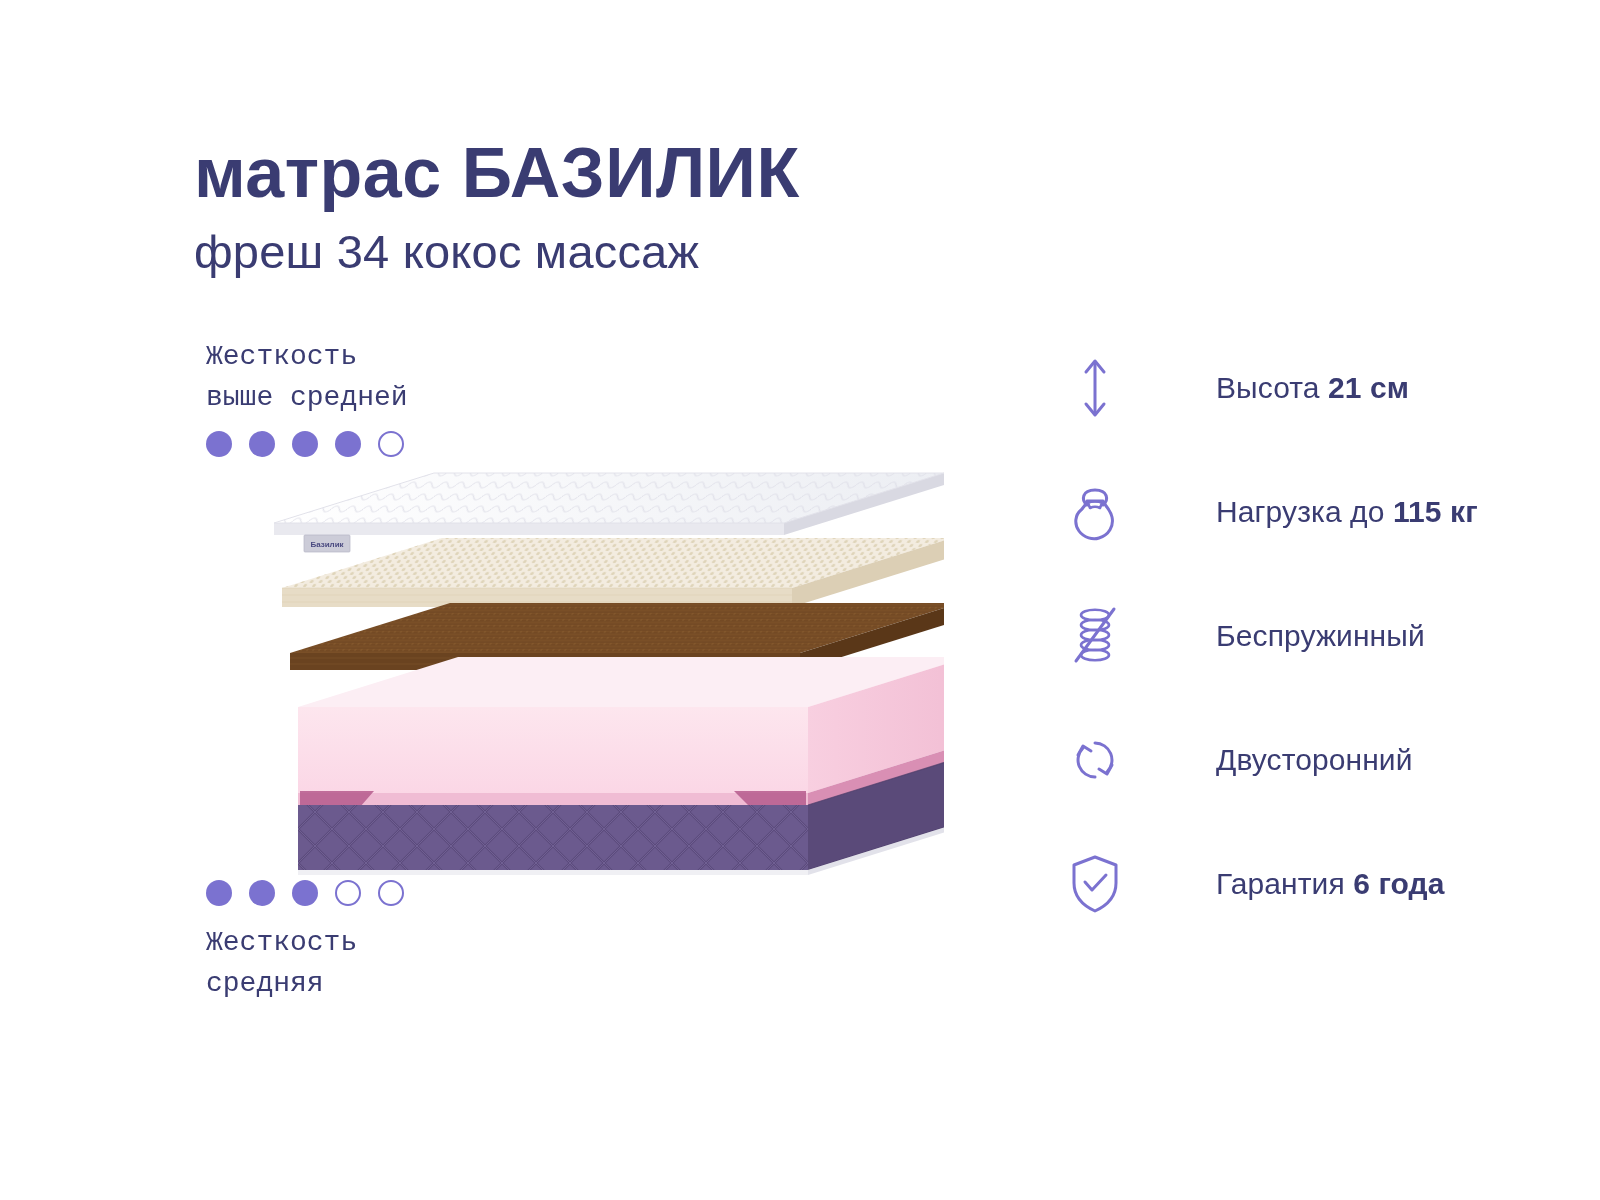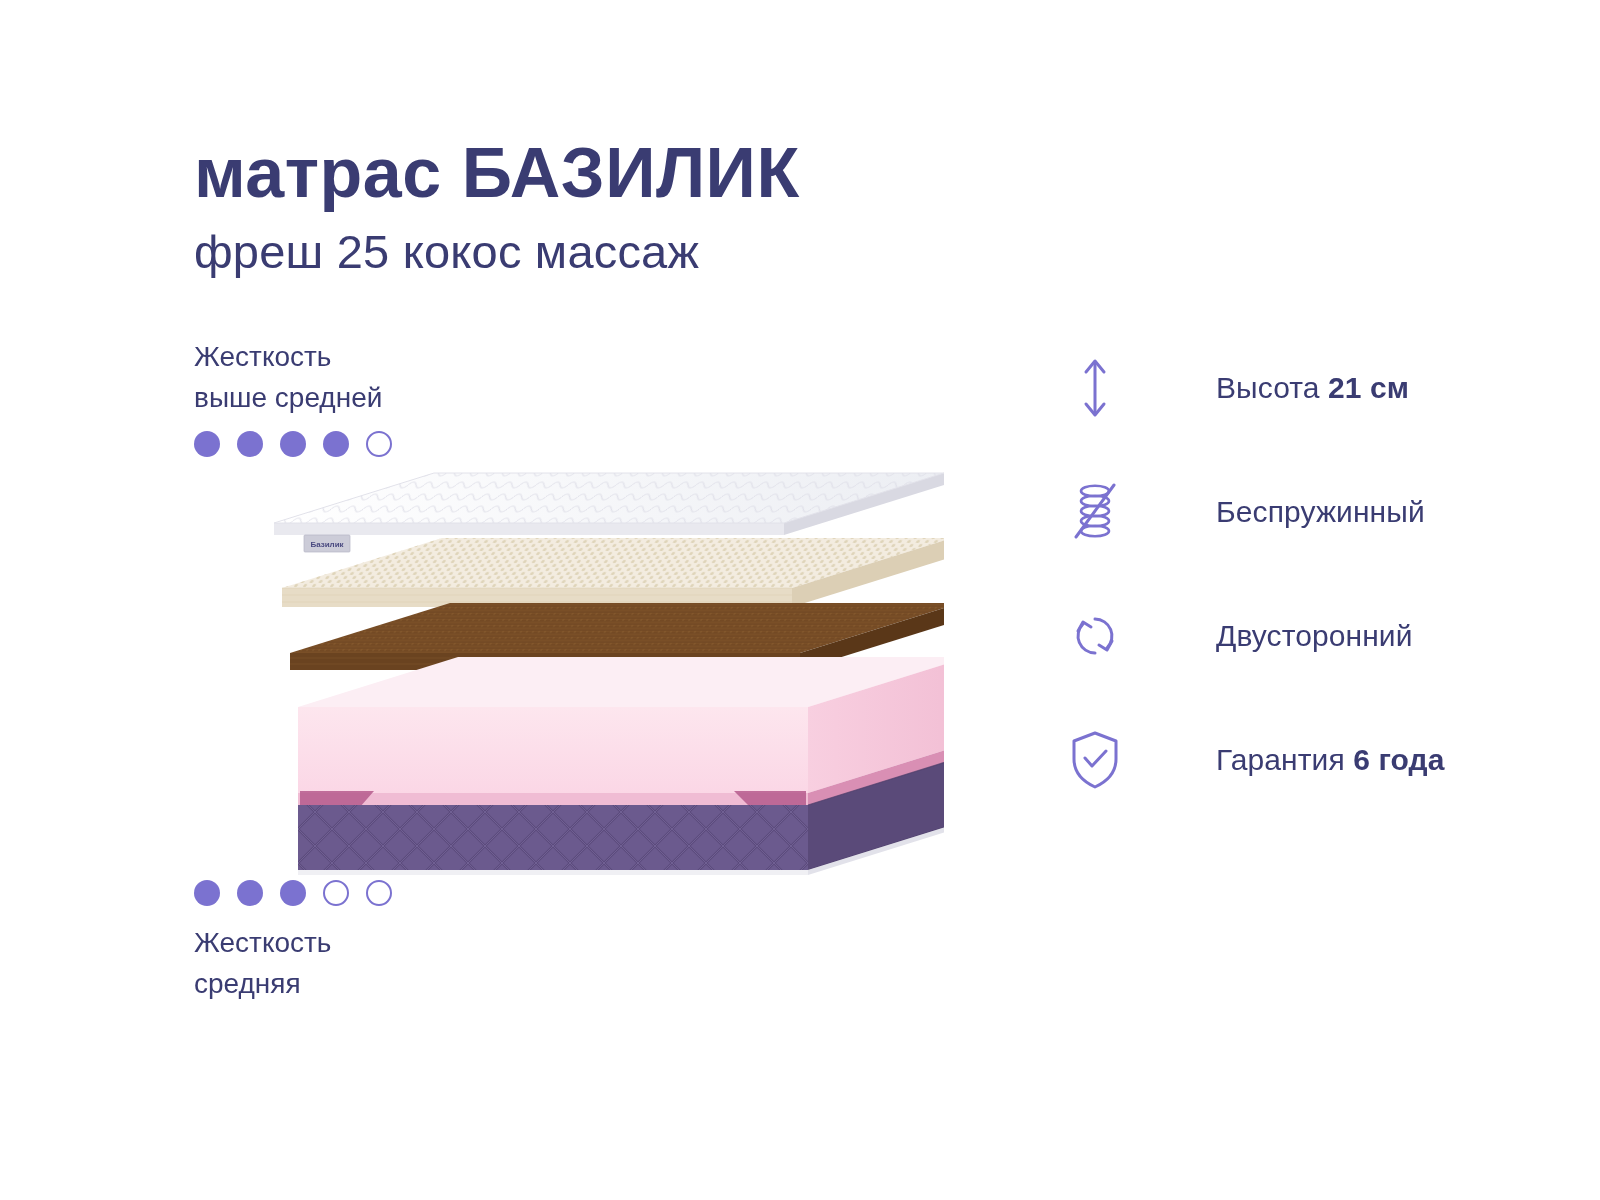--- a/index.html
+++ b/index.html
@@ -40,22 +40,23 @@
     color: #3a3c72;
     letter-spacing: 0.2px;
     line-height: 1.15;
     margin: 16px 0 0 0;
     white-space: nowrap;
   }
 
   
   .firmness {
     position: absolute;
-    left: 168px;
+    left: 180px;
     width: 420px;
+    font-family: Liberation Mono, monospace;
   }
   #firmness-top { top: 337px; }
   #firmness-bottom { top: 880px; }
 
   .firmness-label {
     font-size: 28px;
     font-weight: 400;
     color: #3a3c72;
     line-height: 1.45;
     white-space: pre-line;
@@ -119,21 +120,21 @@
   }
   .feature-text b { font-weight: 700; }
 </style>
 </head>
 <body>
 
 <div id="page">
 
   <div id="title-block">
     <h1 id="product-title">матрас БАЗИЛИК</h1>
-    <div id="product-subtitle">фреш 25 кокос массаж</div>
+    <div id="product-subtitle">фреш 34 кокос массаж</div>
   </div>
 
   <div class="firmness" id="firmness-top">
     <div class="firmness-label">Жесткость
 выше средней</div>
     <div class="dots">
       <span class="dot filled"></span>
       <span class="dot filled"></span>
       <span class="dot filled"></span>
       <span class="dot filled"></span>
@@ -248,20 +249,30 @@
       <div class="feature-icon">
         <svg width="34" height="64" viewBox="0 0 34 64">
           <line x1="17" y1="8" x2="17" y2="56" stroke="#7b72d0" stroke-width="3" stroke-linecap="round"></line>
           <polyline points="8,16 17,5 26,16" fill="none" stroke="#7b72d0" stroke-width="3" stroke-linecap="round" stroke-linejoin="round"></polyline>
           <polyline points="8,48 17,59 26,48" fill="none" stroke="#7b72d0" stroke-width="3" stroke-linecap="round" stroke-linejoin="round"></polyline>
         </svg>
       </div>
       <div class="feature-text"><span>Высота </span><b>21 см</b></div>
     </div>
 
+    <div class="feature-row">
+      <div class="feature-icon">
+        <svg width="52" height="62" viewBox="0 0 52 62">
+          <path d="M18 24 C12 19 13 9 26 9 C39 9 40 19 34 24" fill="none" stroke="#7b72d0" stroke-width="3" stroke-linecap="round"></path>
+          <path d="M18 20 C16.5 25 14 27 12 29 C6 34 5 43 10 50 C15 57 24 59 30 57 C40 54 45 45 43 36 C41.5 29 37 26 34 20 Z" fill="none" stroke="#7b72d0" stroke-width="3" stroke-linejoin="round"></path>
+          <path d="M19 22 C22 20 30 20 33 22 L31 27 C28 25.5 24 25.5 21 27 Z" fill="none" stroke="#7b72d0" stroke-width="2.6" stroke-linejoin="round"></path>
+        </svg>
+      </div>
+      <div class="feature-text"><span>Нагрузка до </span><b>115 кг</b></div>
+    </div>
 
     <div class="feature-row">
       <div class="feature-icon">
         <svg width="50" height="66" viewBox="0 0 50 66">
           <g fill="none" stroke="#7b72d0" stroke-width="2.6">
             <ellipse cx="25" cy="12" rx="14" ry="5.2"></ellipse>
             <ellipse cx="25" cy="22" rx="14" ry="5.2"></ellipse>
             <ellipse cx="25" cy="32" rx="14" ry="5.2"></ellipse>
             <ellipse cx="25" cy="42" rx="14" ry="5.2"></ellipse>
             <ellipse cx="25" cy="52" rx="14" ry="5.2"></ellipse>

